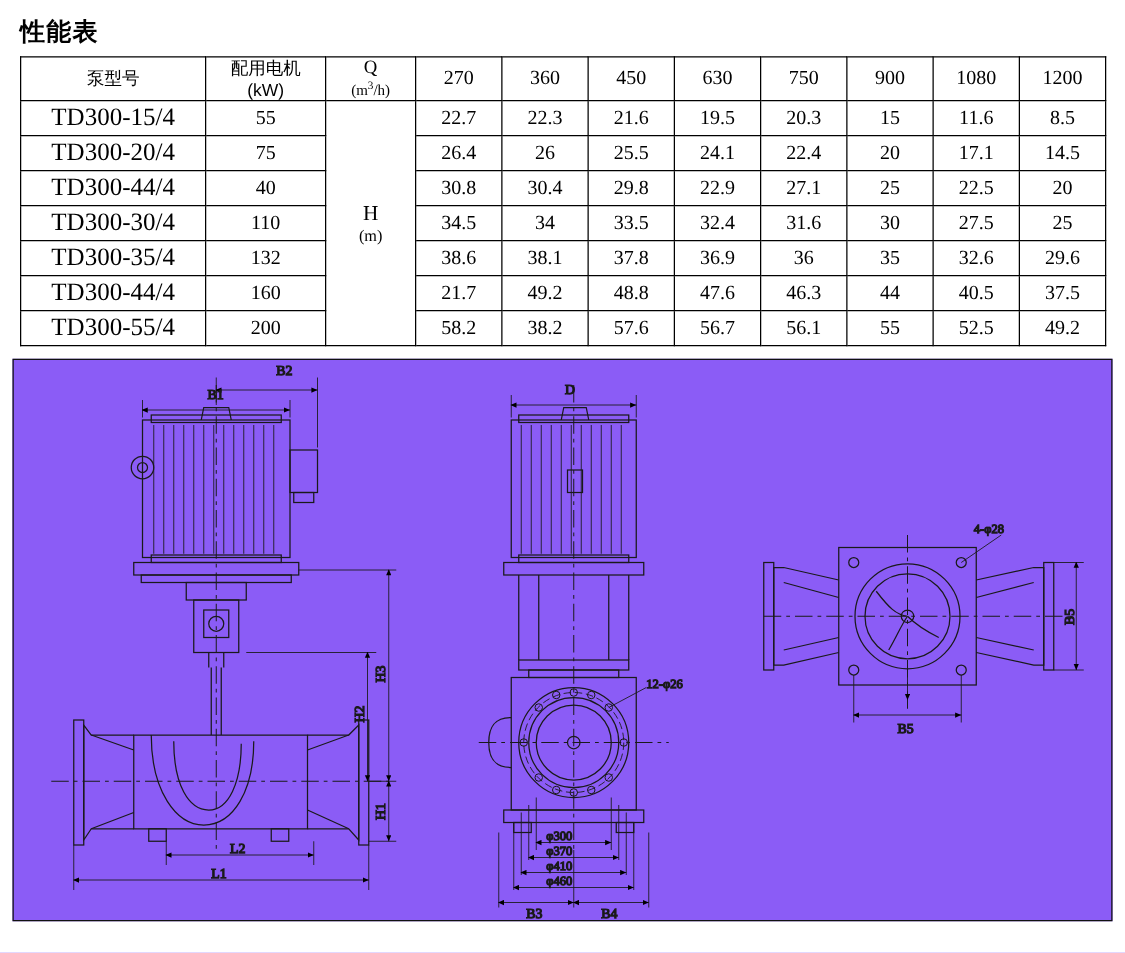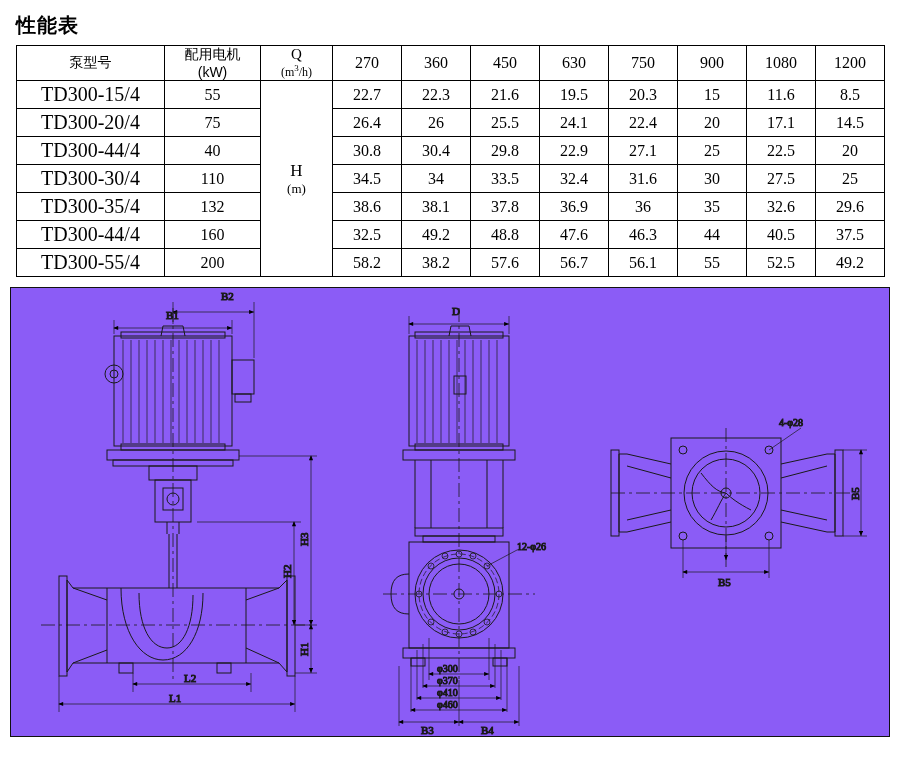--- a/index.html
+++ b/index.html
@@ -204,21 +204,21 @@
           <td class="data-cell">37.8</td>
           <td class="data-cell">36.9</td>
           <td class="data-cell">36</td>
           <td class="data-cell">35</td>
           <td class="data-cell">32.6</td>
           <td class="data-cell">29.6</td>
         </tr>
         <tr>
           <td class="model-cell">TD300-44/4</td>
           <td class="motor-cell">160</td>
-          <td class="data-cell">32.5</td>
+          <td class="data-cell">21.7</td>
           <td class="data-cell">49.2</td>
           <td class="data-cell">48.8</td>
           <td class="data-cell">47.6</td>
           <td class="data-cell">46.3</td>
           <td class="data-cell">44</td>
           <td class="data-cell">40.5</td>
           <td class="data-cell">37.5</td>
         </tr>
         <tr>
           <td class="model-cell">TD300-55/4</td>

